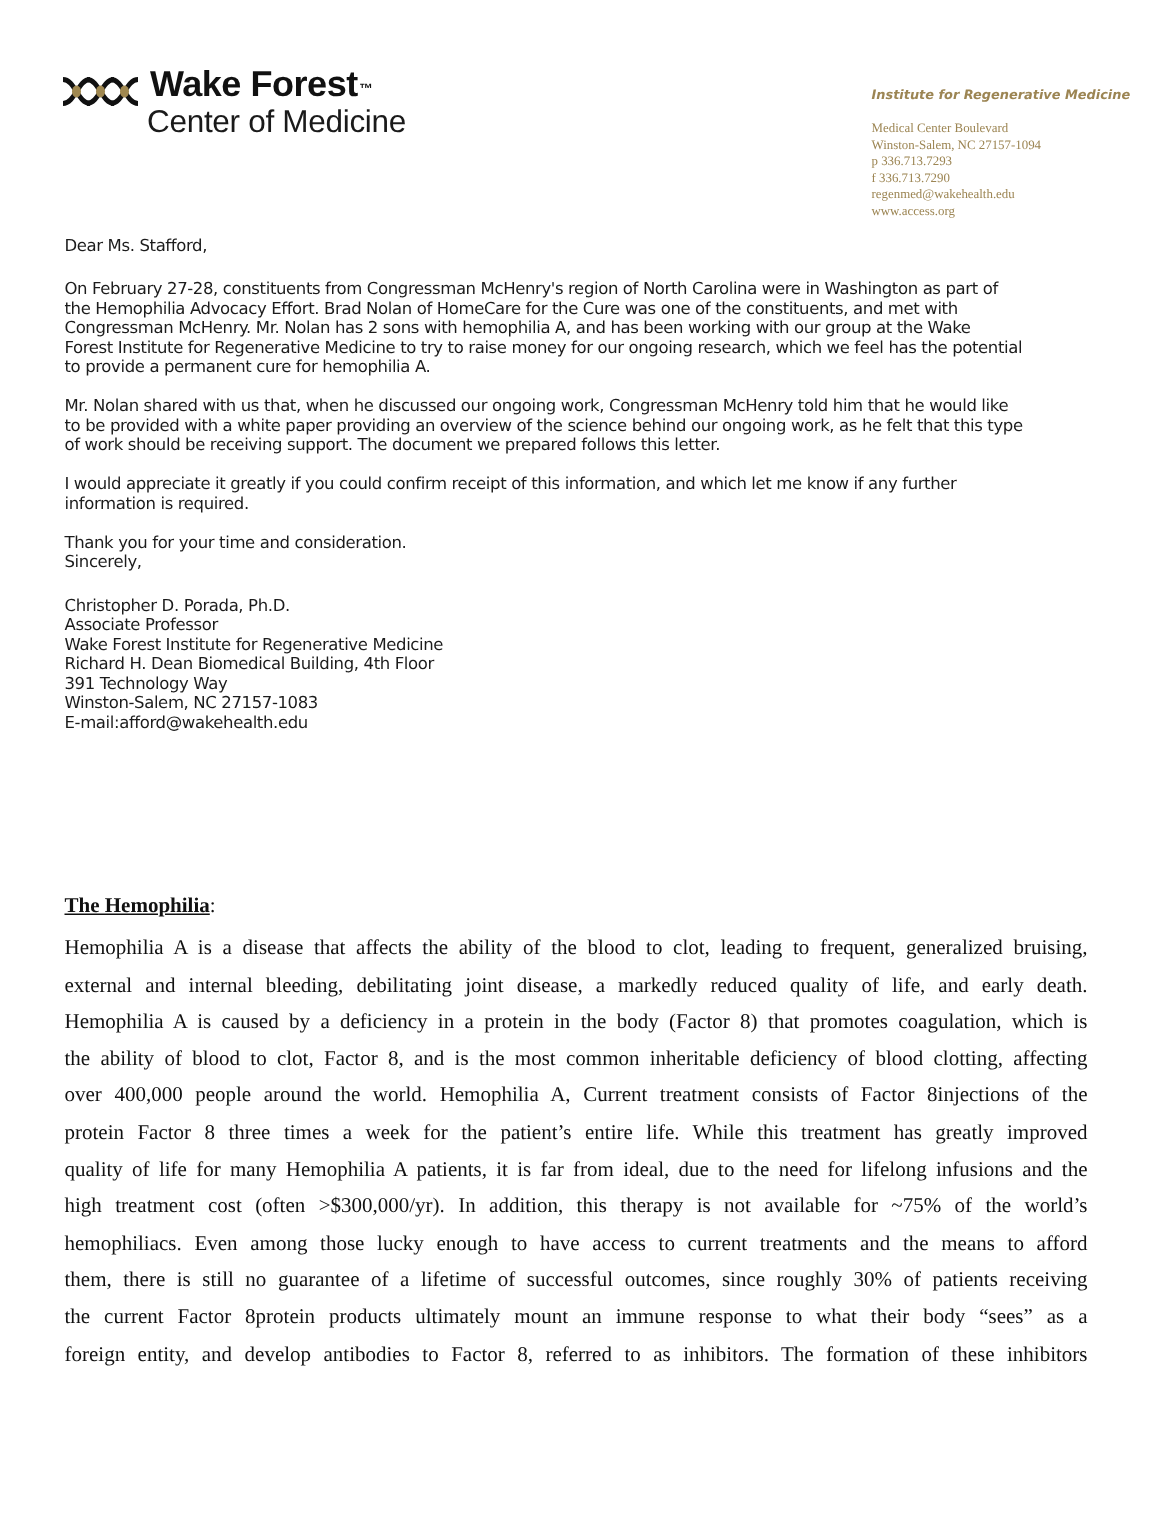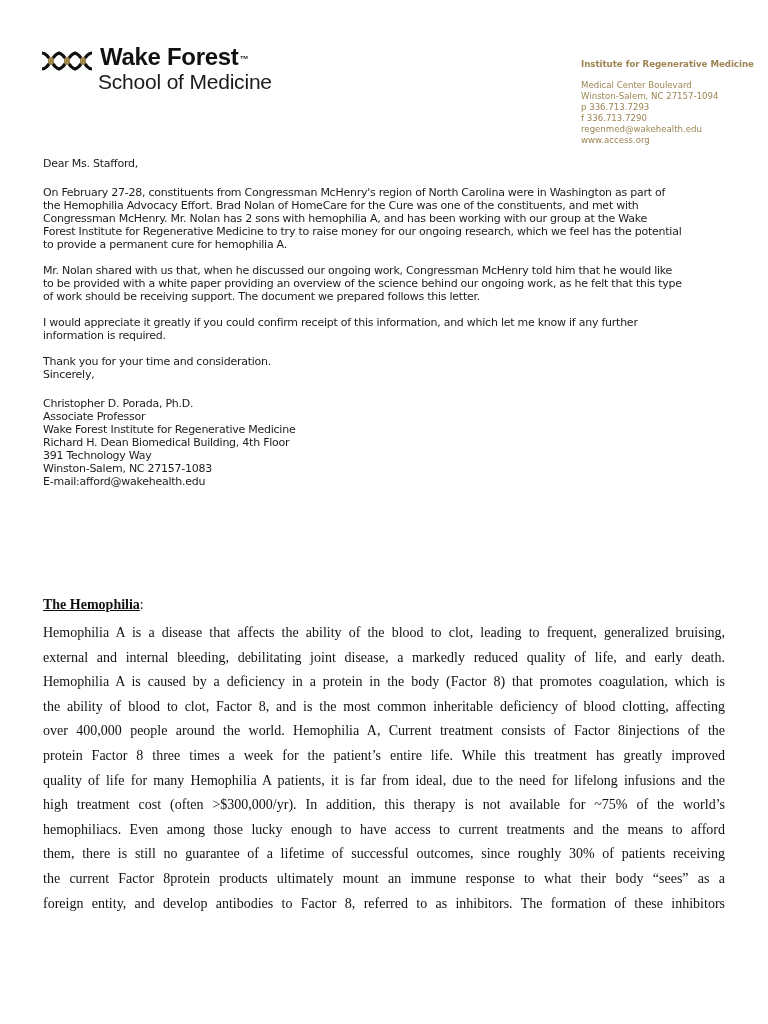--- a/index.html
+++ b/index.html
@@ -7,22 +7,22 @@
   .page { position: absolute; left: 0; top: 0; width: 768px; height: 870px; background: #fff; }
 
   
   .logo { position: absolute; left: 40px; top: 43px; width: 260px; height: 60px; }
   .logo-mark { position: absolute; left: 0; top: 6px; width: 56px; height: 24px; }
   .logo-name { position: absolute; left: 60px; top: 0; font-family: "Liberation Sans", sans-serif; font-weight: bold; font-size: 24px; letter-spacing: -0.3px; color: #111; line-height: 28px; white-space: nowrap; }
   .logo-name sup { font-size: 9px; font-weight: bold; vertical-align: top; position: relative; top: 2px; margin-left: 1px; }
   .logo-sub { position: absolute; left: 58px; top: 26px; font-family: "Liberation Sans", sans-serif; font-size: 21px; color: #1a1a1a; line-height: 26px; white-space: nowrap; letter-spacing: -0.2px; }
 
   .inst { position: absolute; left: 581px; top: 58px; font-family: "DejaVu Sans", sans-serif; color: #9c8553; }
-  .inst-title { font-size: 8.6px; font-weight: bold; line-height: 12px; white-space: nowrap; }
-  .inst-lines { margin-top: 10px; font-size: 8.6px; line-height: 11px; }
+  .inst-title { font-size: 8.6px; font-weight: bold; line-height: 12px; white-space: nowrap; font-style: italic; }
+  .inst-lines { margin-top: 10px; font-size: 8.6px; line-height: 11px; font-family: Liberation Serif, serif; }
   .inst-lines div { white-space: nowrap; }
 
   
   .letter { position: absolute; left: 43px; top: 157px; width: 680px; font-family: "DejaVu Sans", sans-serif; font-size: 11px; line-height: 13px; color: #1c1c1c; letter-spacing: -0.25px; }
   .letter p { margin: 0; }
   .salutation { margin-bottom: 16px !important; }
   .para { margin-bottom: 13px !important; }
   .sig-block div { white-space: nowrap; }
   .closing { margin-bottom: 16px !important; }
 
@@ -43,21 +43,21 @@
       <path d="M2 20 C10 20, 12 4, 20 4" stroke="#111" stroke-width="3.2" fill="none"></path>
       <path d="M18 4 C26 4, 28 20, 36 20" stroke="#111" stroke-width="3.2" fill="none"></path>
       <path d="M18 20 C26 20, 28 4, 36 4" stroke="#111" stroke-width="3.2" fill="none"></path>
       <path d="M34 4 C42 4, 44 20, 52 20" stroke="#111" stroke-width="3.2" fill="none"></path>
       <path d="M34 20 C42 20, 44 4, 52 4" stroke="#111" stroke-width="3.2" fill="none"></path>
       <ellipse cx="11" cy="12" rx="3" ry="4" fill="#a08850"></ellipse>
       <ellipse cx="27" cy="12" rx="3" ry="4" fill="#a08850"></ellipse>
       <ellipse cx="43" cy="12" rx="3" ry="4" fill="#a08850"></ellipse>
     </svg>
     <div class="logo-name"><span>Wake Forest</span><sup>™</sup></div>
-    <div class="logo-sub">School of Medicine</div>
+    <div class="logo-sub">Center of Medicine</div>
   </div>
 
   <div class="inst">
     <div class="inst-title">Institute for Regenerative Medicine</div>
     <div class="inst-lines">
       <div>Medical Center Boulevard</div>
       <div>Winston-Salem, NC 27157-1094</div>
       <div>p 336.713.7293</div>
       <div>f  336.713.7290</div>
       <div>regenmed@wakehealth.edu</div>

